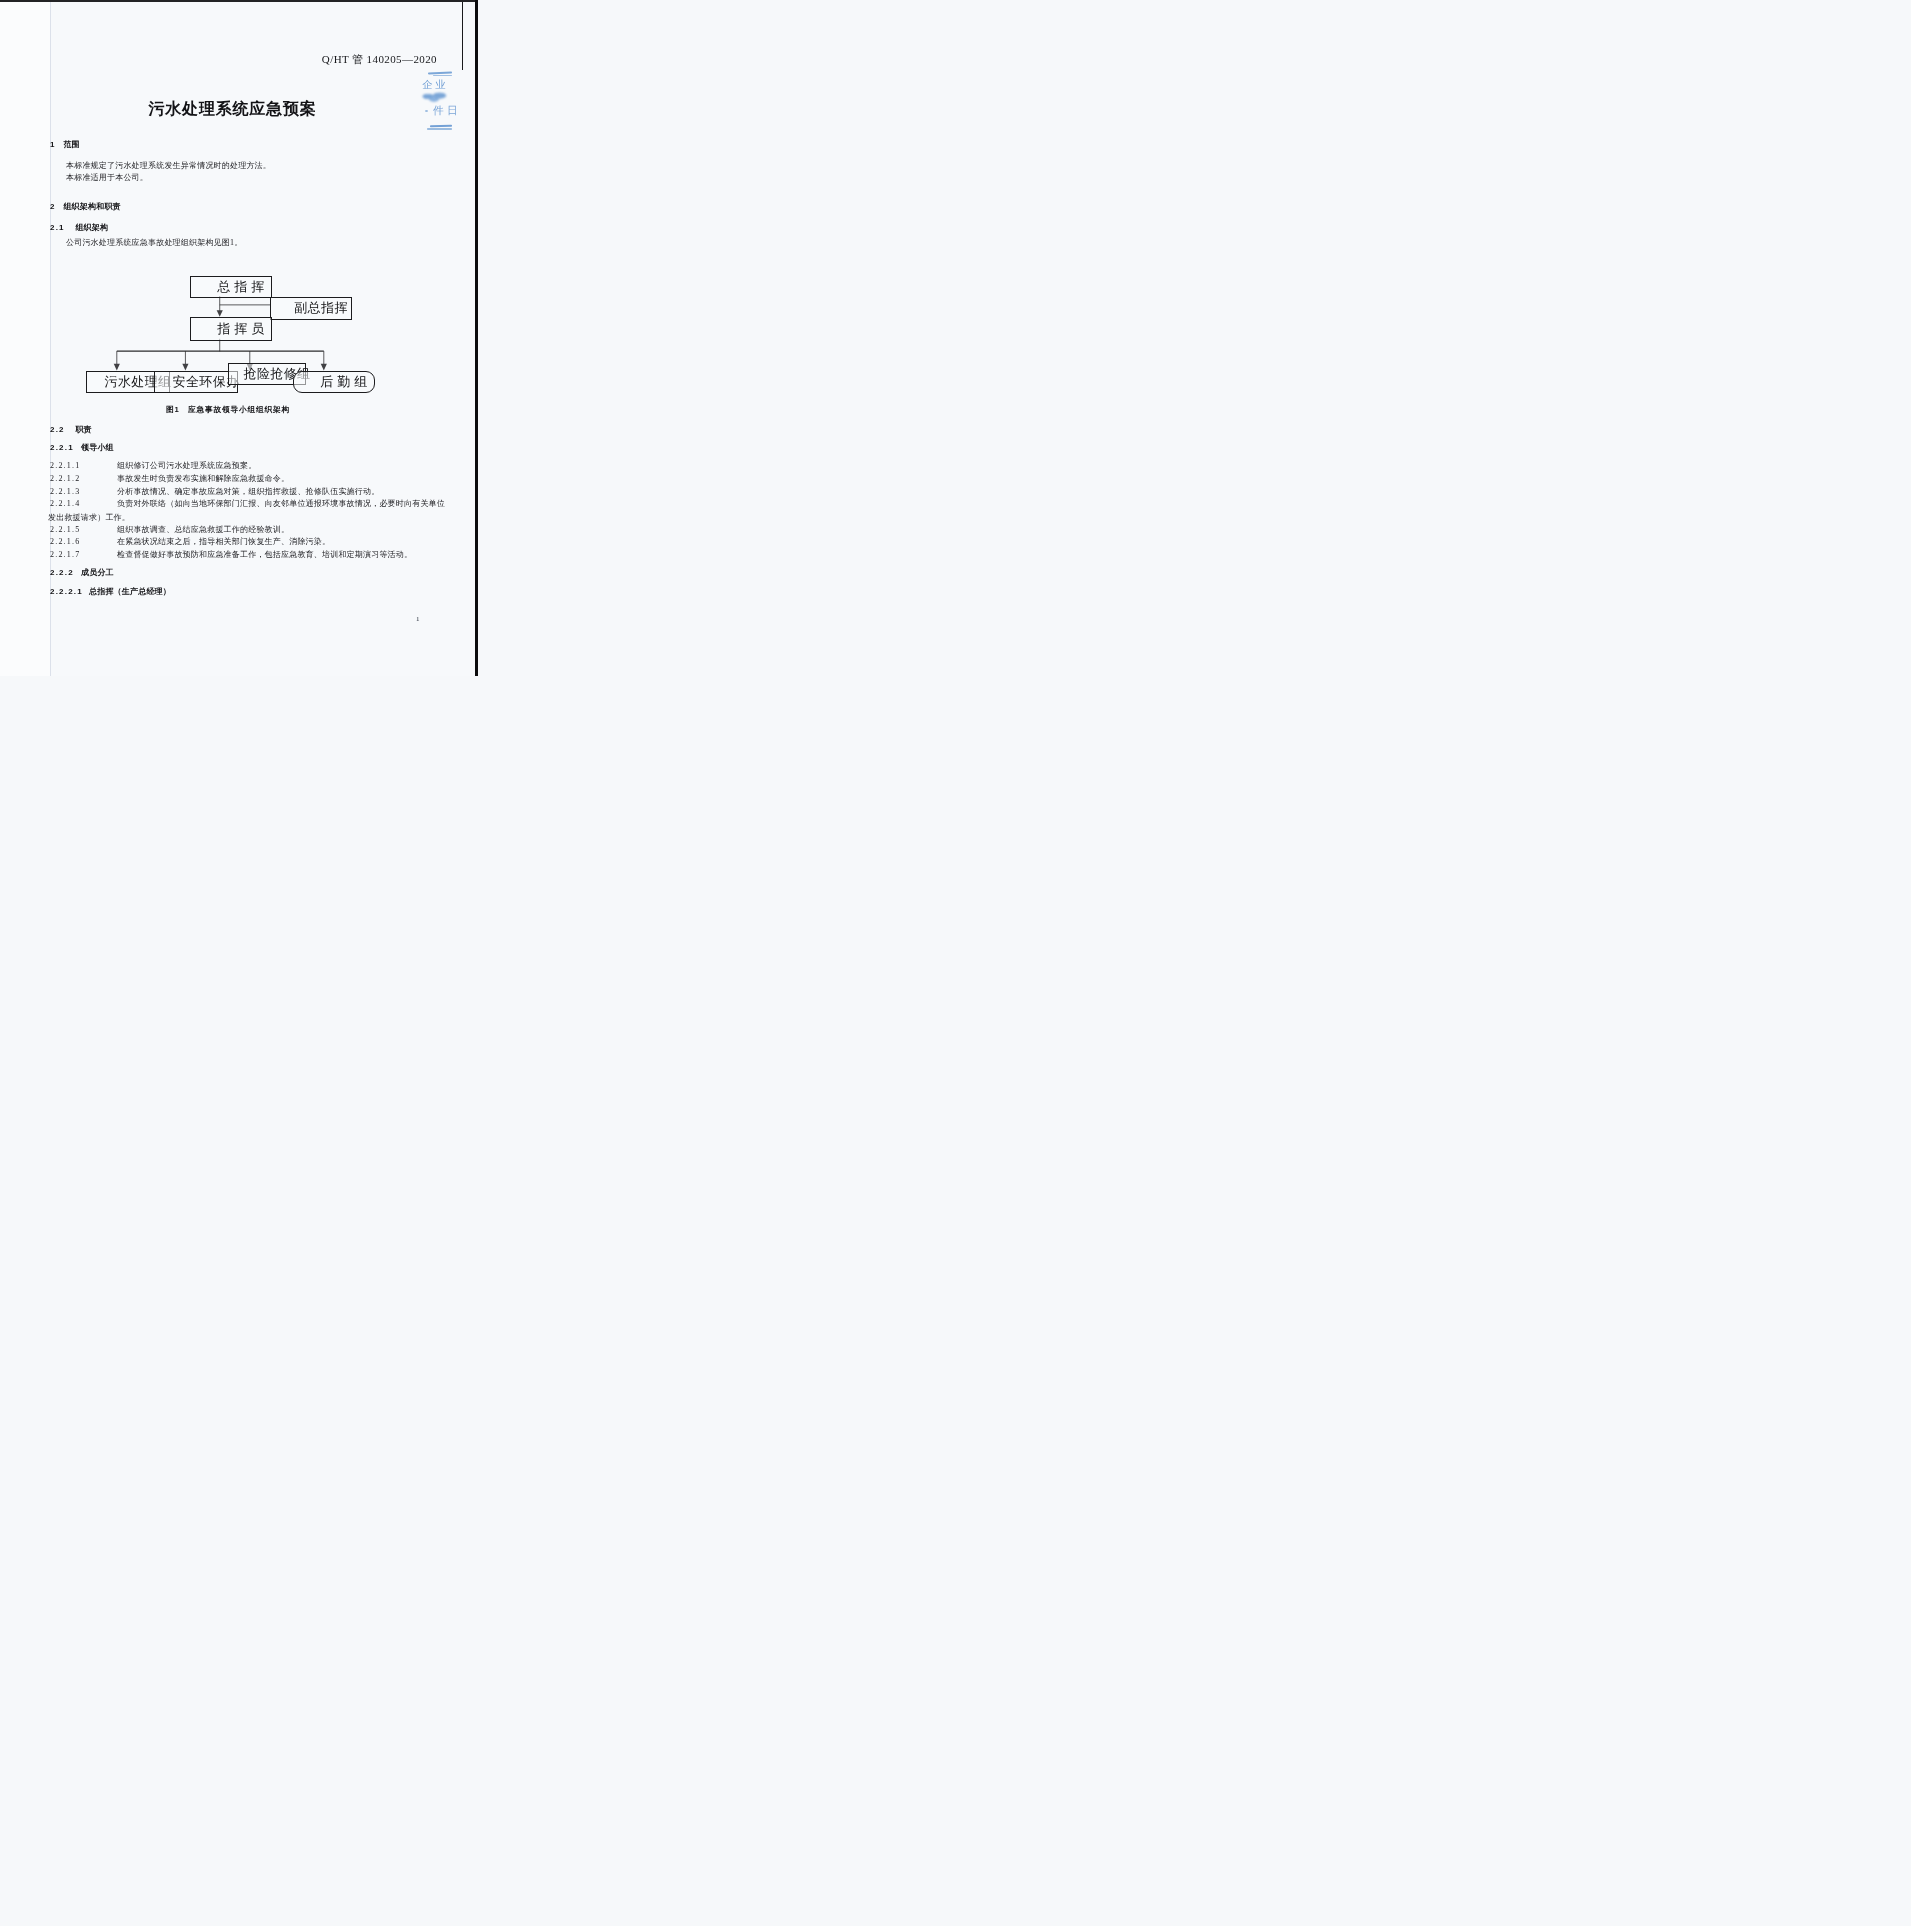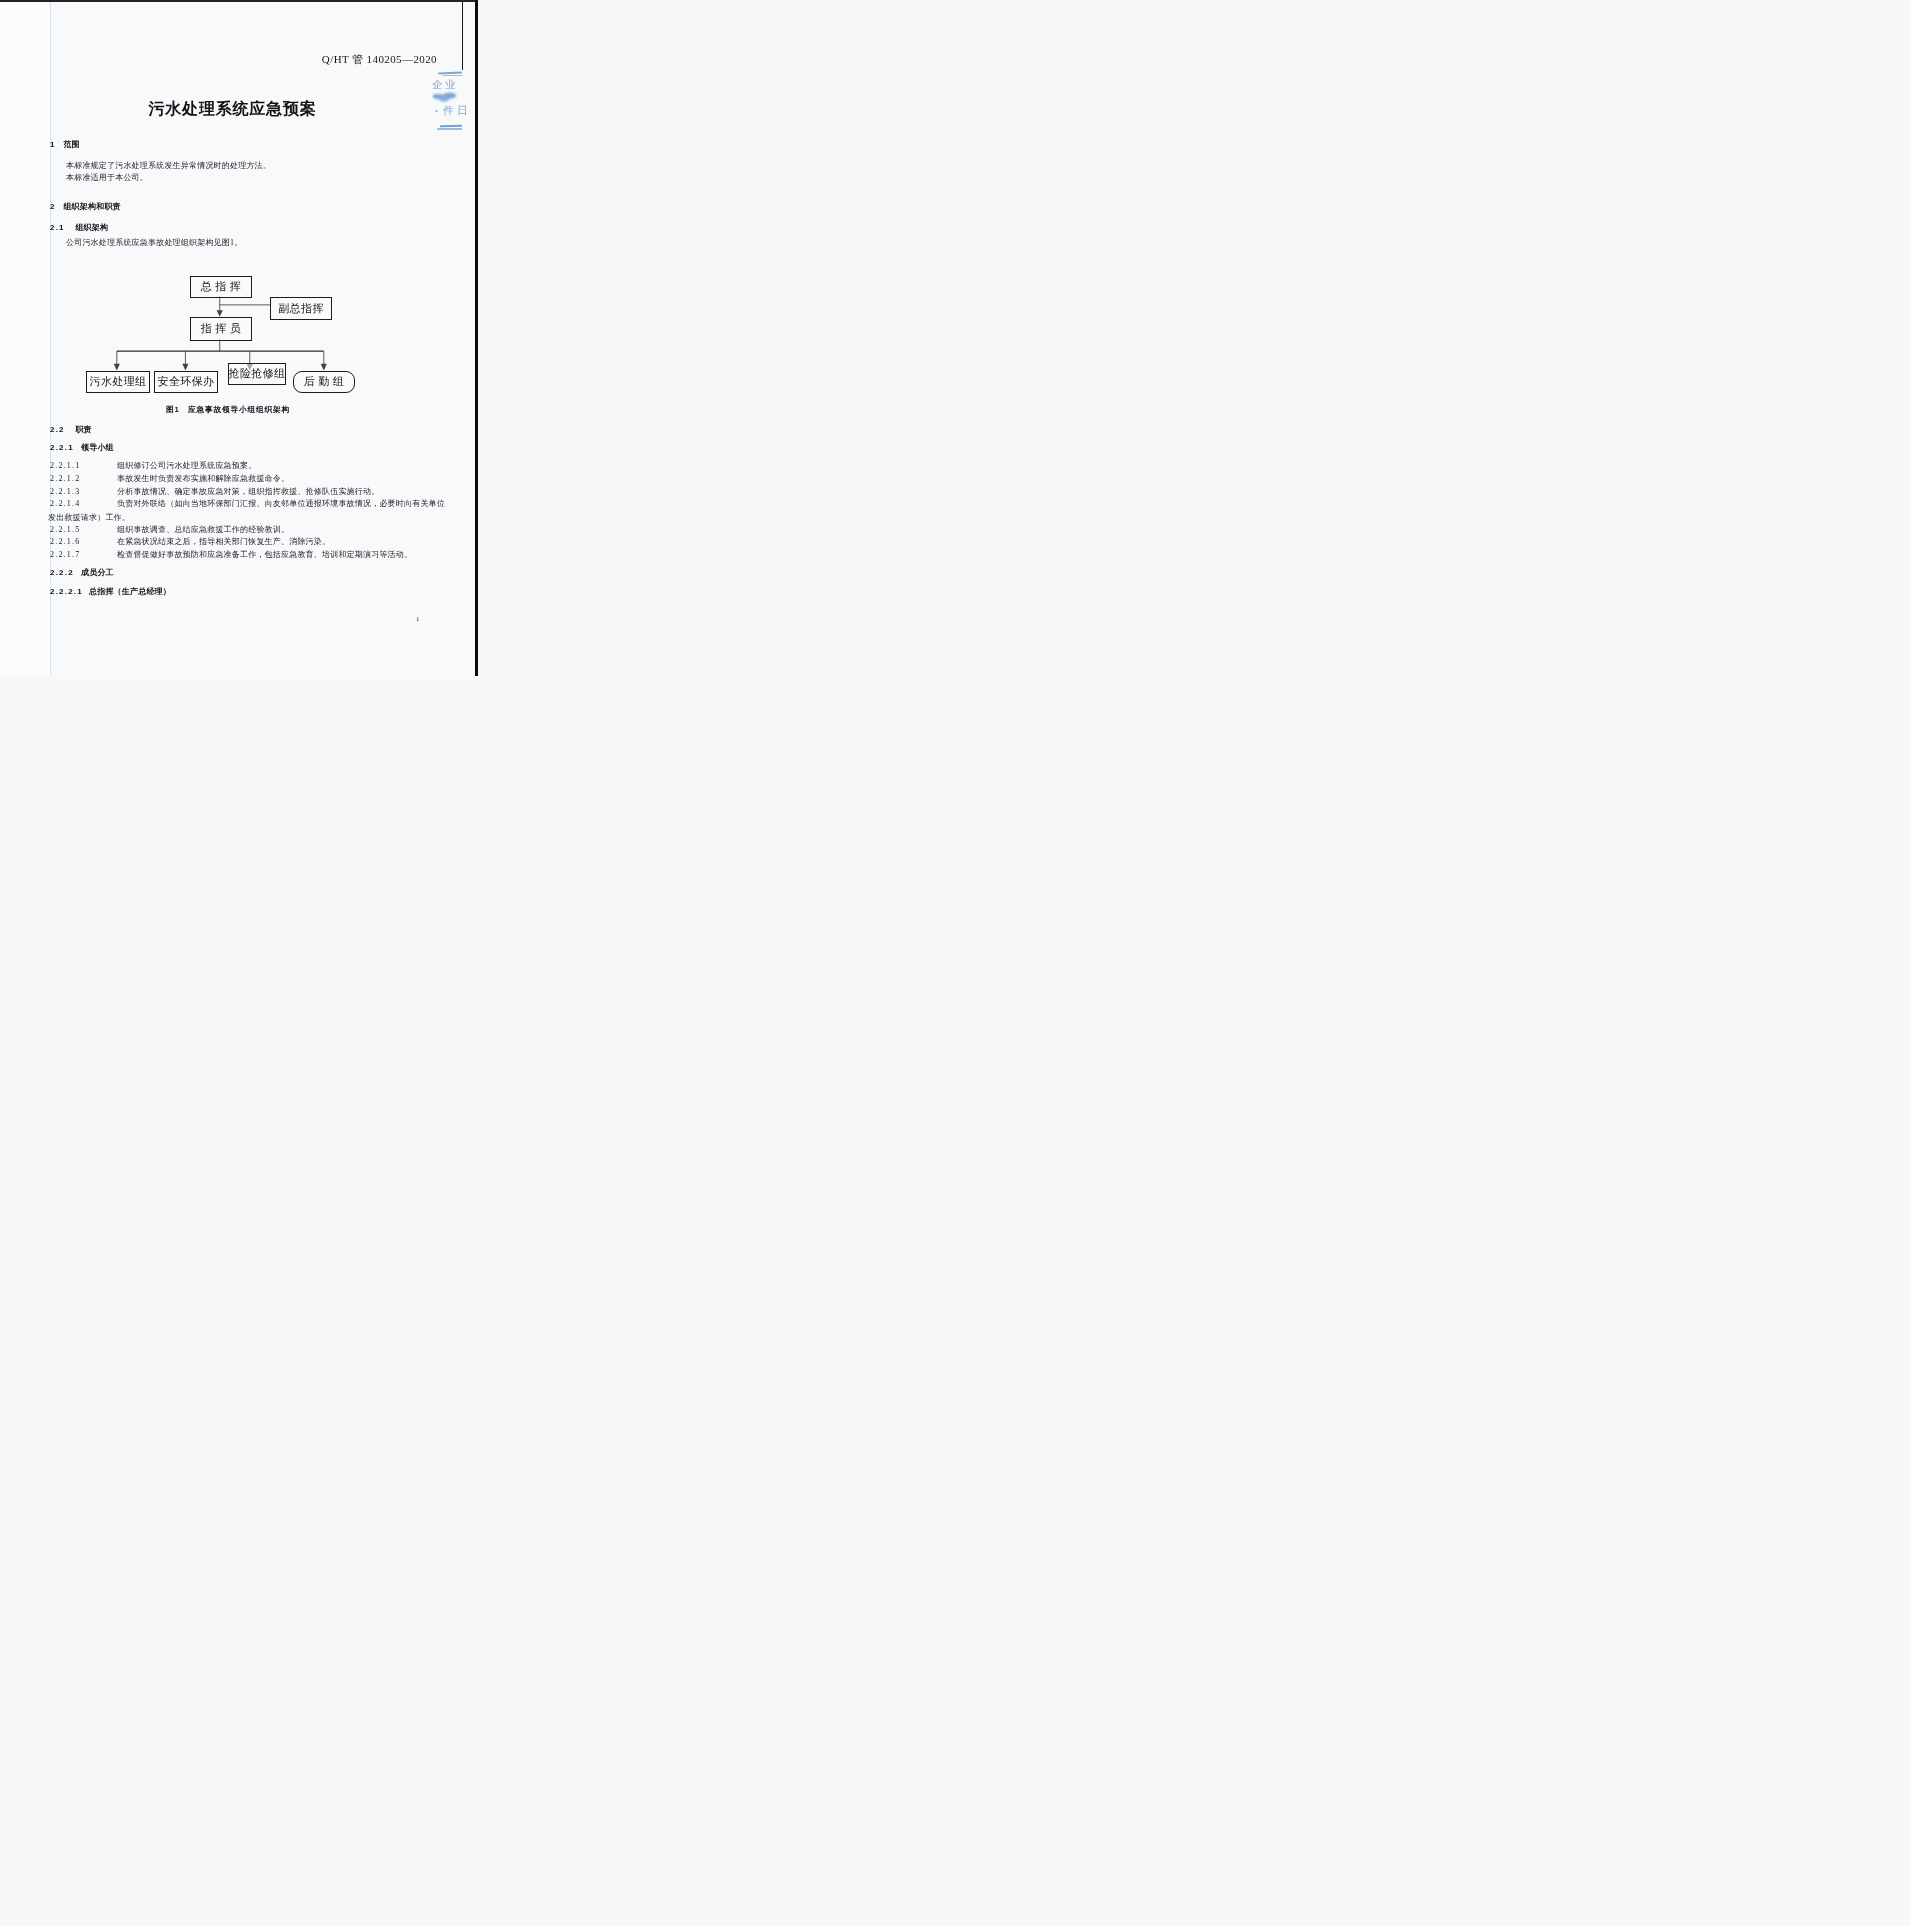--- a/index.html
+++ b/index.html
@@ -30,32 +30,32 @@
   .n7 .num{min-width:39px;margin-right:0;}
   .h{font-family:"Liberation Sans",sans-serif;font-weight:700;color:#121215;}
   .b{font-family:"Liberation Serif",serif;color:#222226;gap:28px;}
   .txt{letter-spacing:0.2px;}
   .para{position:absolute;left:66px;font-size:8px;line-height:1.15;letter-spacing:0.2px;color:#222226;white-space:nowrap;}
   .cont{position:absolute;left:48px;font-size:8px;line-height:1.15;letter-spacing:0.2px;color:#222226;white-space:nowrap;}
   
   .figure{position:absolute;left:0;top:270px;width:478px;height:143px;}
   .figure svg{position:absolute;left:0;top:0;}
   .obox{position:absolute;border:0.8px solid #1c1c1e;display:flex;align-items:center;justify-content:center;
-    font-size:11px;letter-spacing:0.4px;color:#121214;background:rgba(250,251,253,0.55);white-space:nowrap;}
+    font-size:13px;letter-spacing:0.4px;color:#121214;background:rgba(250,251,253,0.55);white-space:nowrap;padding-left:20px;}
   .b-cmd{left:190px;top:5.8px;width:60px;height:20px;}
   .b-dep{left:270px;top:26.6px;width:60px;height:21px;}
   .b-field{left:190px;top:47px;width:60px;height:21.6px;}
   .b-g0{left:86px;top:101px;width:62px;height:19.6px;}
   .b-g1{left:154px;top:101px;width:62px;height:19.6px;}
   .b-g2{left:228px;top:93px;width:56px;height:19.6px;}
   .b-g3{left:293px;top:101px;width:60px;height:19.6px;border-radius:9px;}
   .fig-caption{position:absolute;top:405px;left:166px;display:flex;gap:8.5px;
     font-family:"Liberation Sans",sans-serif;font-weight:700;font-size:7.7px;letter-spacing:0.8px;color:#131316;white-space:nowrap;}
   
-  .stamp{position:absolute;left:426px;top:71px;width:35px;height:62px;z-index:2;color:#5d92cf;}
+  .stamp{position:absolute;left:416px;top:71px;width:35px;height:62px;z-index:2;color:#5d92cf;}
   .stamp .bar{position:absolute;background:#5d92cf;border-radius:0.8px;}
   .st-bar1{left:11.6px;top:0.8px;width:24px;height:1.9px;transform:rotate(-2deg);opacity:.8;}
   .st-bar2{left:17px;top:3.9px;width:18.5px;height:1.5px;opacity:.55;}
   .st-t1{position:absolute;left:6.2px;top:6.5px;font-size:10.4px;letter-spacing:2.7px;opacity:.88;filter:blur(0.1px);white-space:nowrap;}
   .st-smudge{position:absolute;left:5.4px;top:20px;width:27px;height:11.6px;opacity:.8;filter:blur(0.8px);
     background:
       radial-gradient(ellipse 8.5px 4.2px at 7px 5.4px,#5d92cf 60%,rgba(93,146,207,0) 70%),
       radial-gradient(ellipse 10px 4.6px at 18.5px 4.6px,#5d92cf 60%,rgba(93,146,207,0) 72%),
       radial-gradient(ellipse 7.7px 3.5px at 13px 8.5px,#6ea0d8 55%,rgba(93,146,207,0) 70%);}
   .st-dot{position:absolute;left:8.5px;top:39px;width:3.1px;height:1.9px;border-radius:50%;background:#5d92cf;opacity:.6;}

